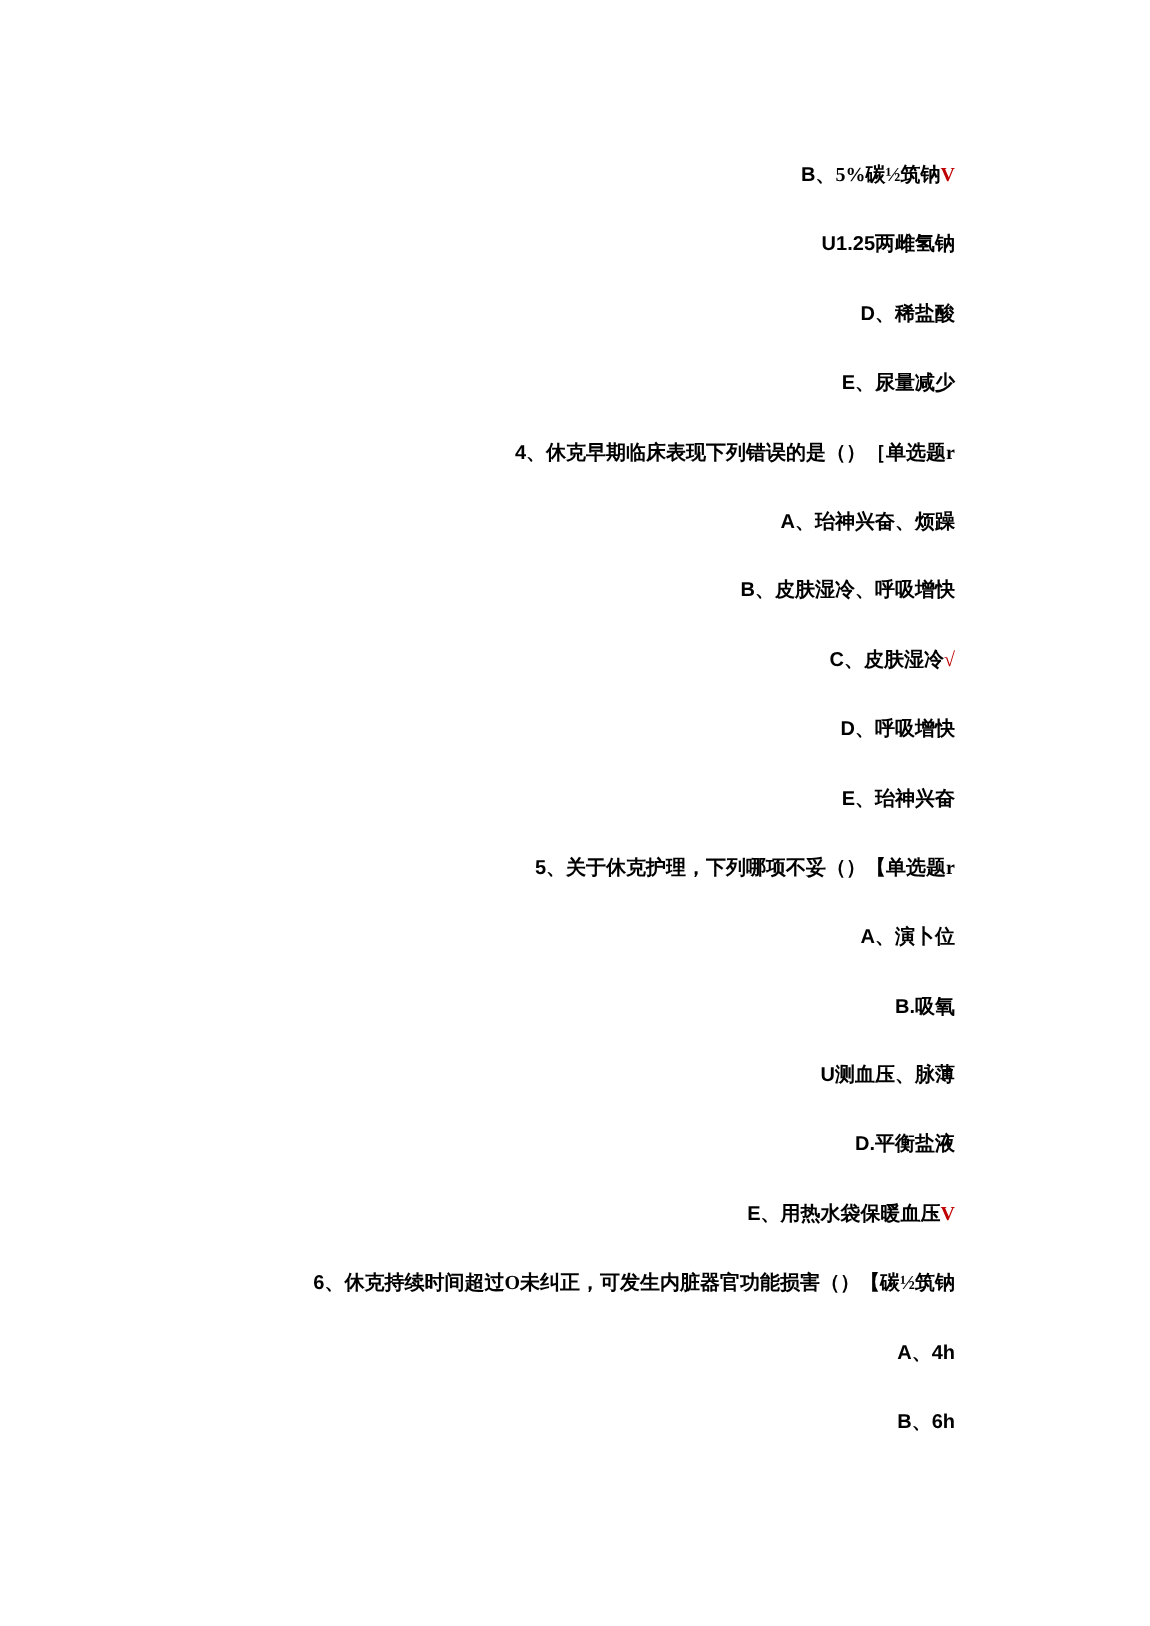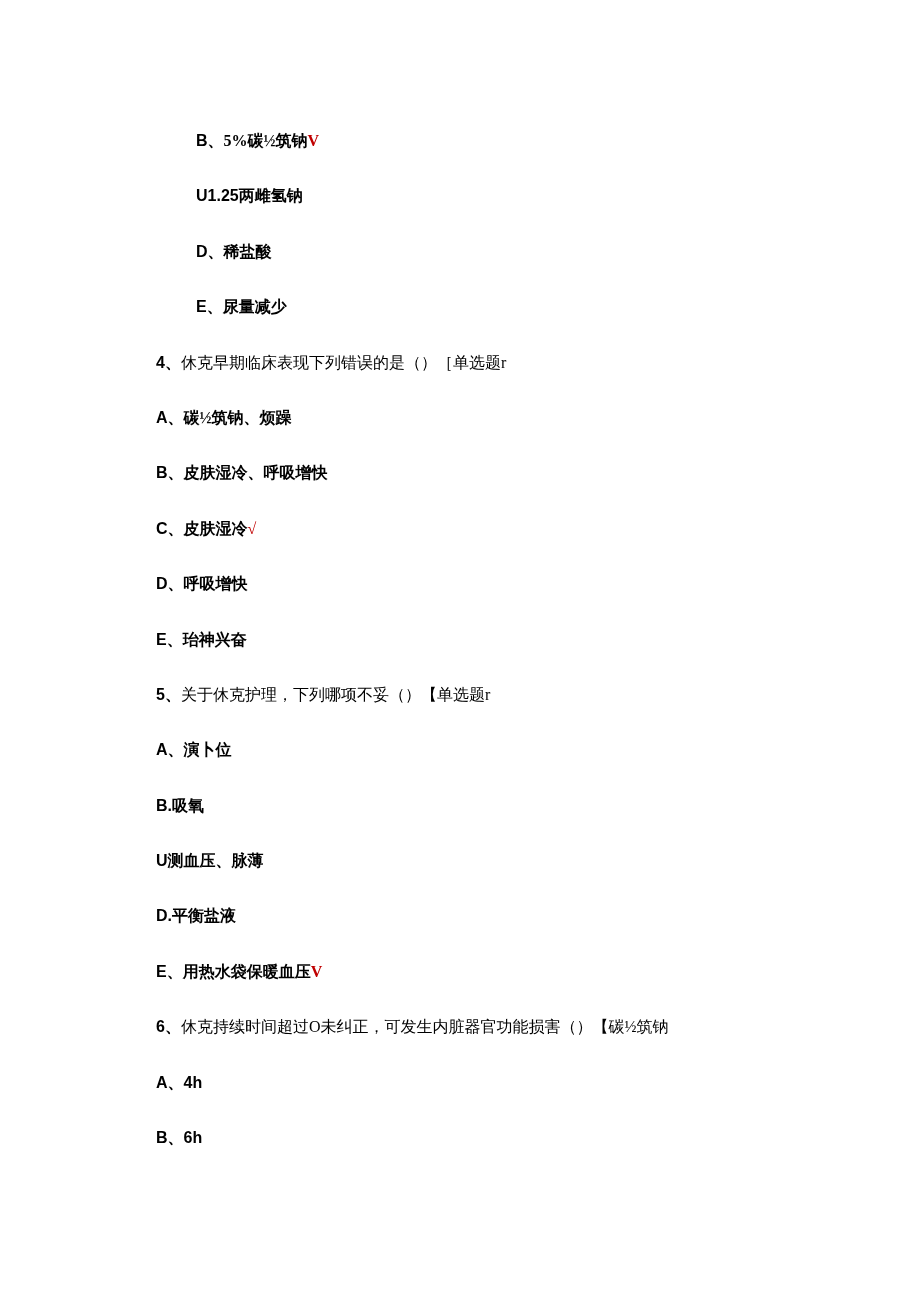--- a/index.html
+++ b/index.html
@@ -1,18 +1,19 @@
 <!DOCTYPE html>
 <html><head>
   <meta charset="utf-8">
   <style>
     * {
       margin: 0;
       padding: 0;
       box-sizing: border-box;
+      text-align: right;
     }
     body {
       width: 920px;
       height: 1301px;
       background: #ffffff;
       font-family: "SimSun", "宋体", serif;
       color: #000000;
       padding: 130px 156px 80px 156px;
       font-size: 16px;
       line-height: 1.4;
@@ -26,21 +27,21 @@
     }
     .bold-latin {
       font-weight: bold;
       font-family: Arial, sans-serif;
     }
     .correct {
       color: #c00000;
       font-weight: bold;
     }
     .question-text {
-      font-weight: normal;
+      font-weight: bold;
     }
   </style>
 </head>
 <body>
 
 <div class="line line-indent">
   <span class="bold-latin">B、</span><span>5%碳½筑钠</span><span class="correct">V</span>
 </div>
 
 <div class="line line-indent">
@@ -53,21 +54,21 @@
 
 <div class="line line-indent">
   <span class="bold-latin">E、</span><span>尿量减少</span>
 </div>
 
 <div class="line">
   <span class="bold-latin">4、</span><span class="question-text">休克早期临床表现下列错误的是（）［单选题r</span>
 </div>
 
 <div class="line">
-  <span class="bold-latin">A、</span><span>碳½筑钠、烦躁</span>
+  <span class="bold-latin">A、</span><span>珆神兴奋、烦躁</span>
 </div>
 
 <div class="line">
   <span class="bold-latin">B、</span><span>皮肤湿冷、呼吸增快</span>
 </div>
 
 <div class="line">
   <span class="bold-latin">C、</span><span>皮肤湿冷</span><span class="correct">√</span>
 </div>
 

